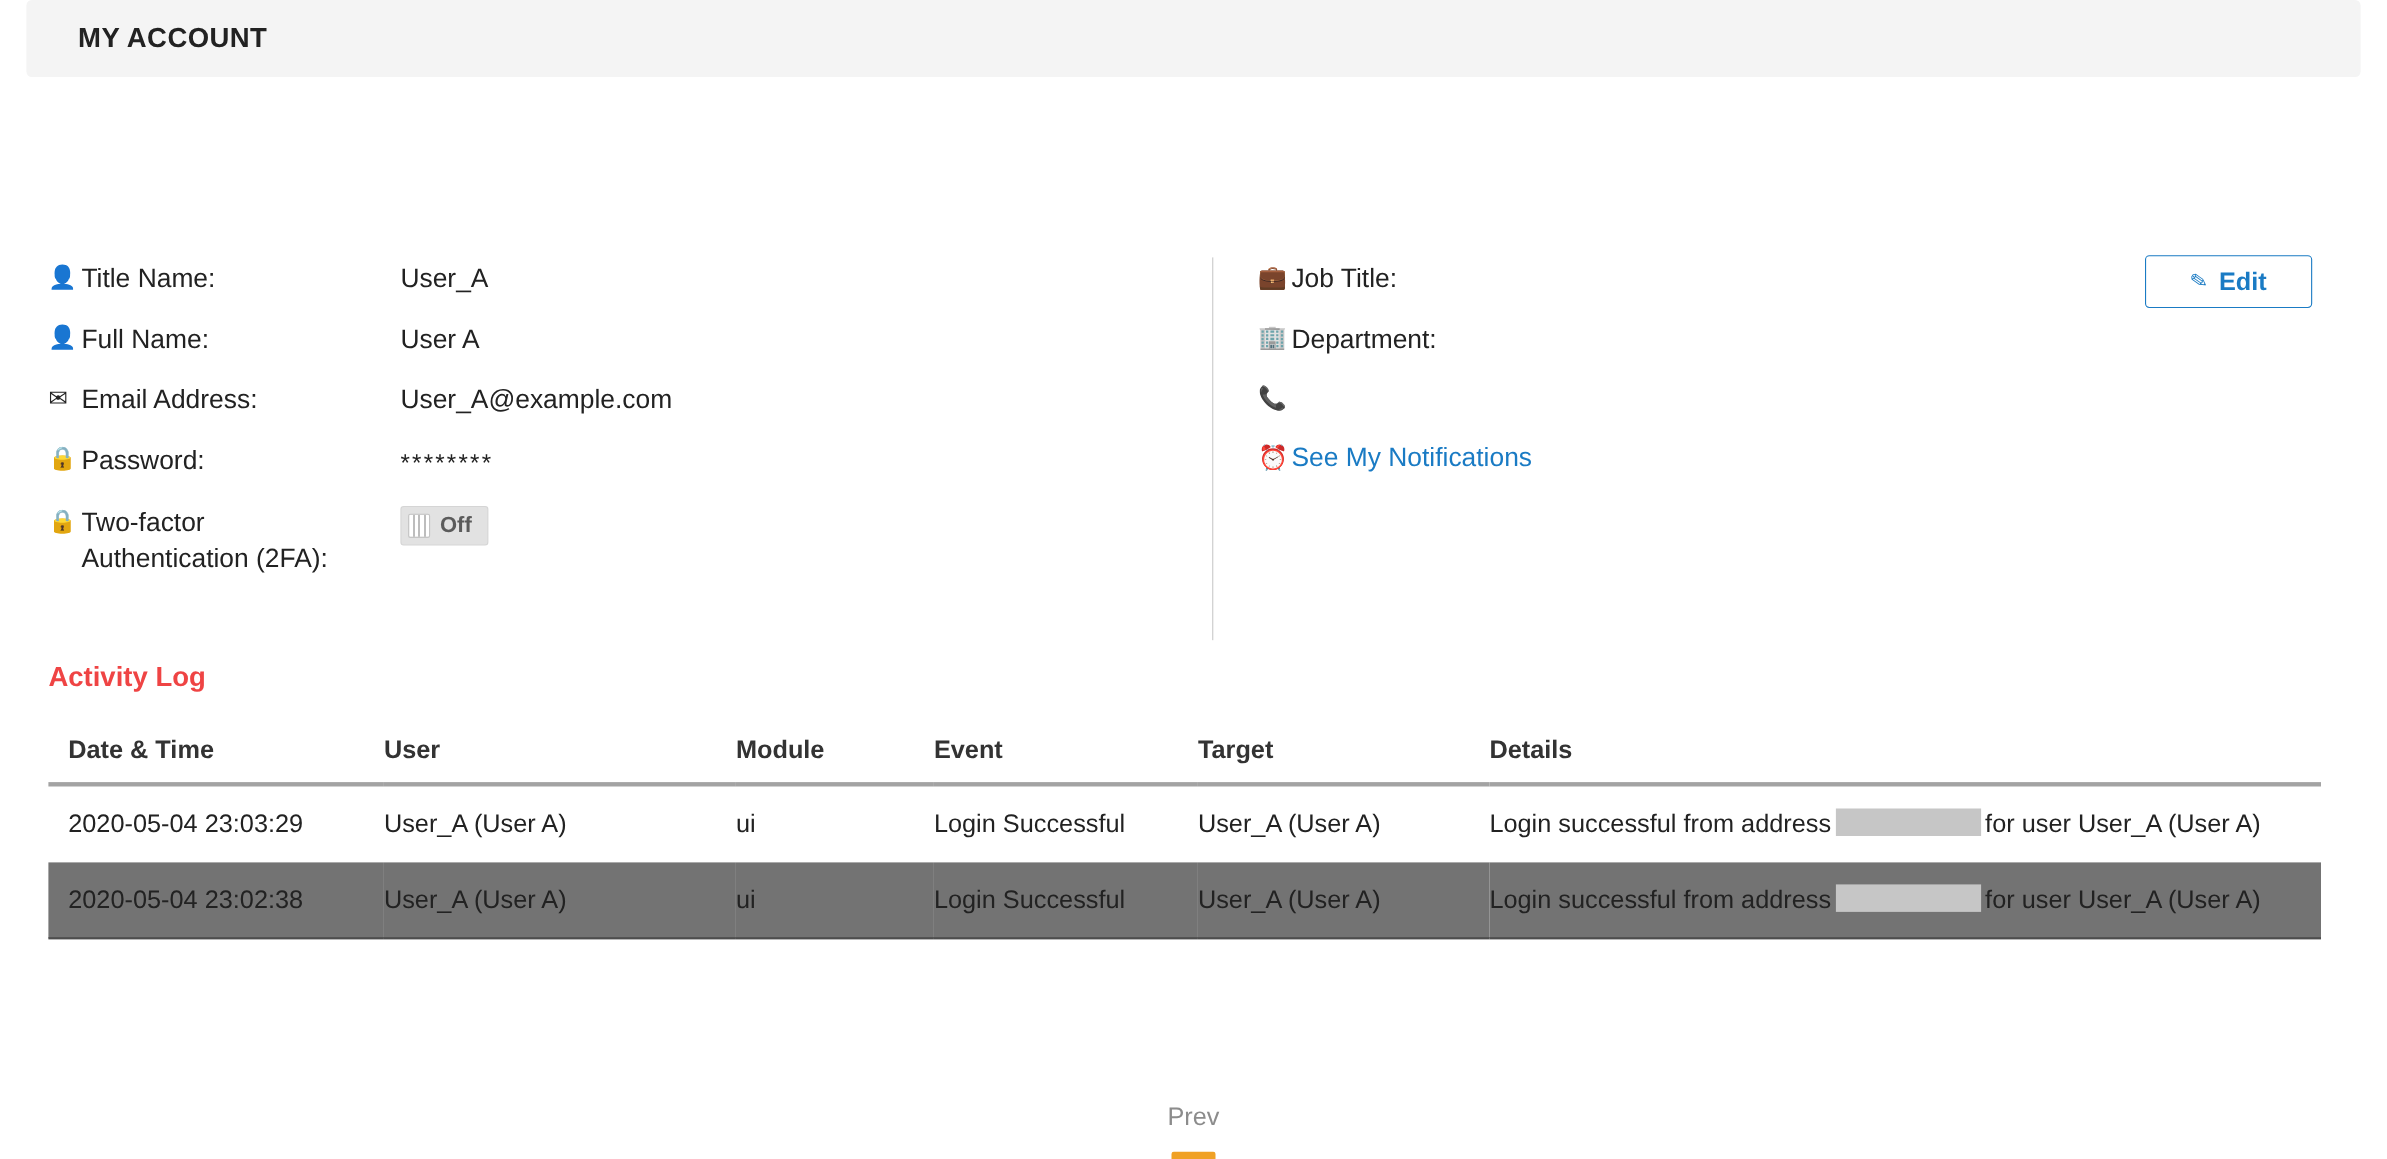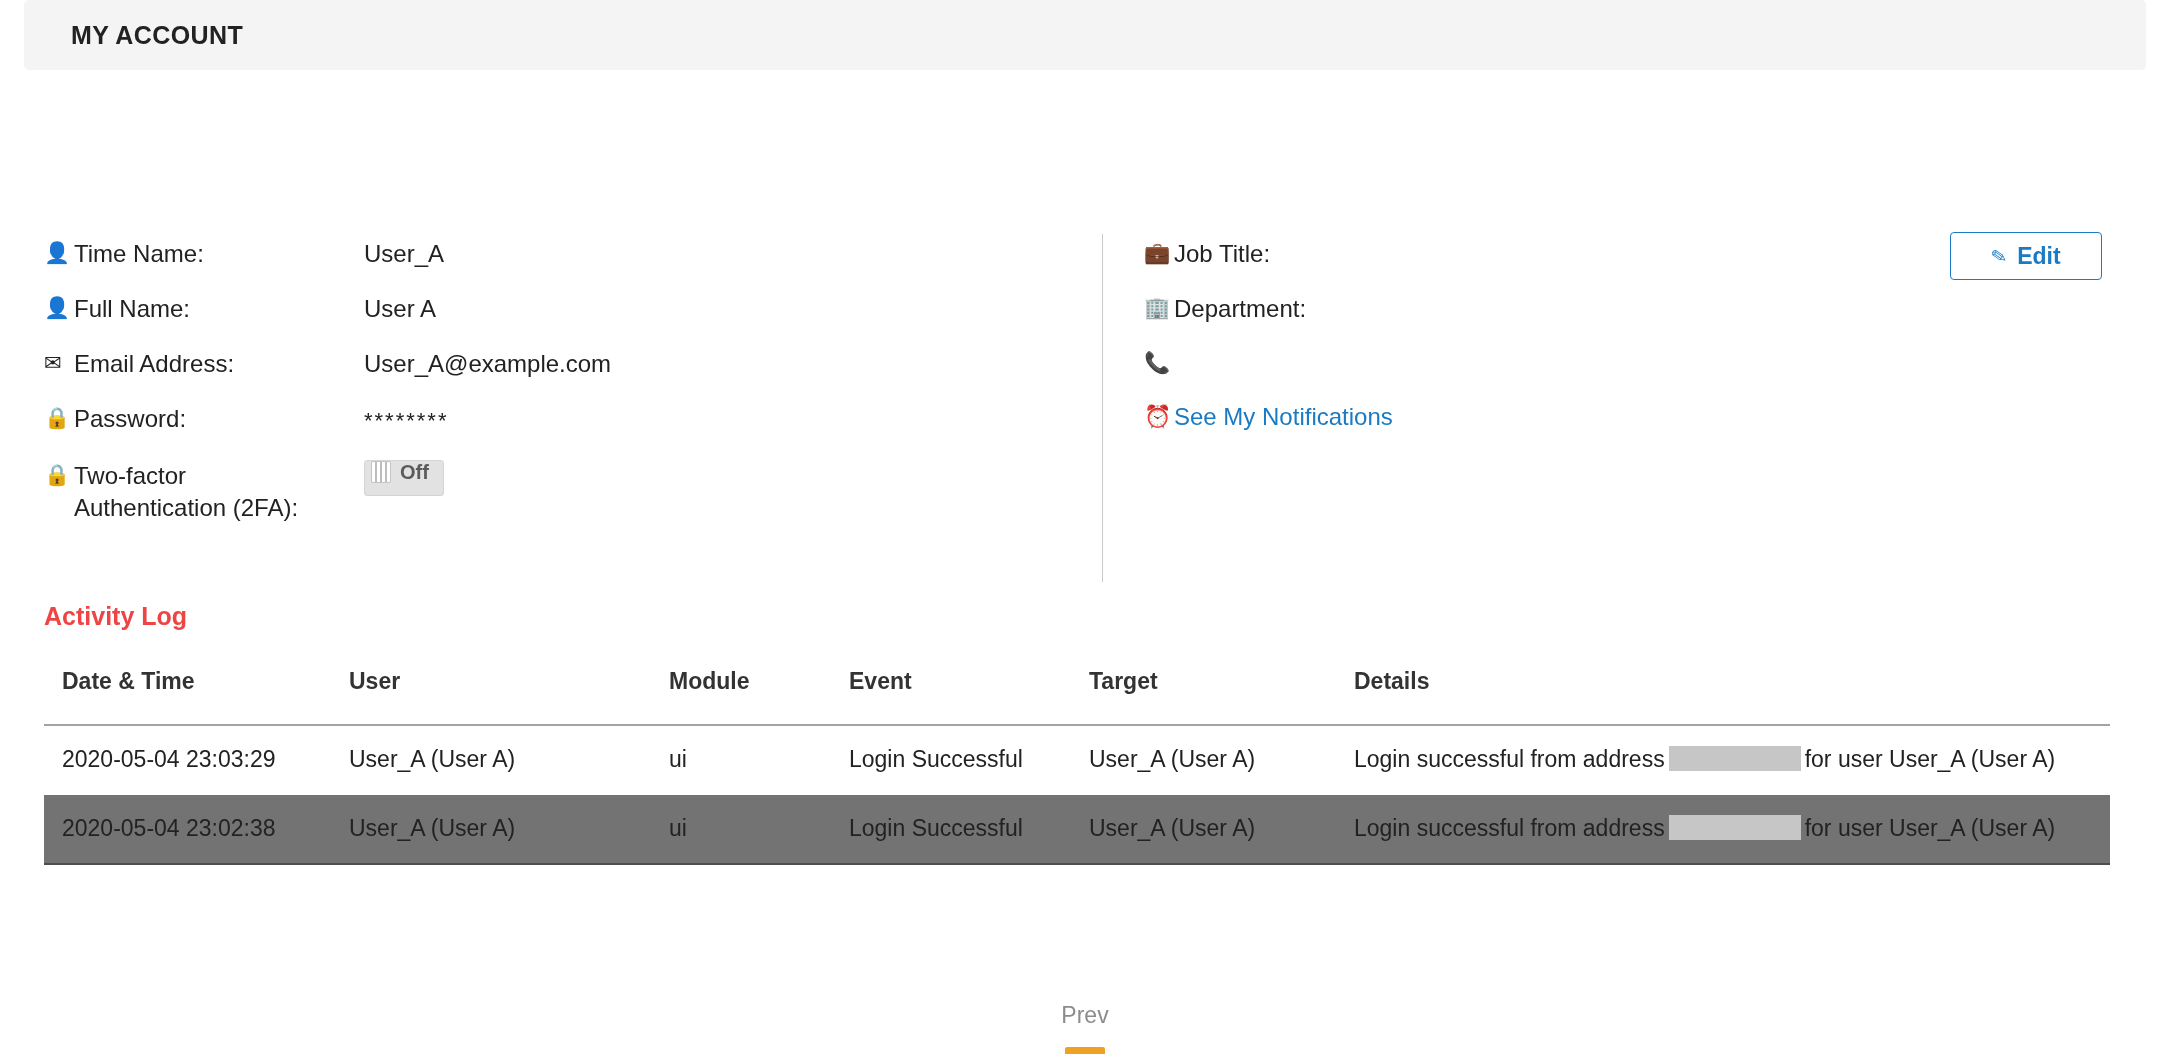--- a/index.html
+++ b/index.html
@@ -111,21 +111,21 @@
   .row .value.mask {
     letter-spacing: 2px;
     font-size: 22px;
     line-height: 36px;
   }
   .label-2fa { line-height: 32px; }
 
   
   .toggle {
     display: inline-flex;
-    align-items: flex-start;
+    align-items: center;
     background: #e2e2e2;
     border-radius: 3px;
     height: 36px;
     padding: 0 14px 0 6px;
     border: 1px solid #d5d5d5;
   }
   .toggle .grip {
     width: 20px; height: 22px;
     margin-right: 9px;
     background:
@@ -189,22 +189,22 @@
     position: absolute;
     left: 44px; top: 660px;
     width: 2066px;
     border-collapse: collapse;
   }
   .log-table th {
     text-align: left;
     font-size: 23px;
     font-weight: bold;
     color: #333;
-    padding: 8px 0 29px 0;
-    border-bottom: 2px solid #a3a3a3;
+    padding: 8px 0 16px 0;
+    border-bottom: 4px solid #a3a3a3;
   }
   .log-table td {
     font-size: 23px;
     color: #222;
     padding: 18px 0 20px 0;
     vertical-align: top;
     line-height: 1.33;
   }
   .log-table tbody tr.alt td {
     background: #737373;
@@ -270,21 +270,21 @@
 
 
   <div class="info-area">
 
     <div class="vdivider"></div>
 
     <div class="col-left">
 
       <div class="row">
         <span class="icon">👤</span>
-        <span class="label">Time Name:</span>
+        <span class="label">Title Name:</span>
         <span class="value">User_A</span>
       </div>
 
       <div class="row">
         <span class="icon">👤</span>
         <span class="label">Full Name:</span>
         <span class="value">User A</span>
       </div>
 
       <div class="row">

